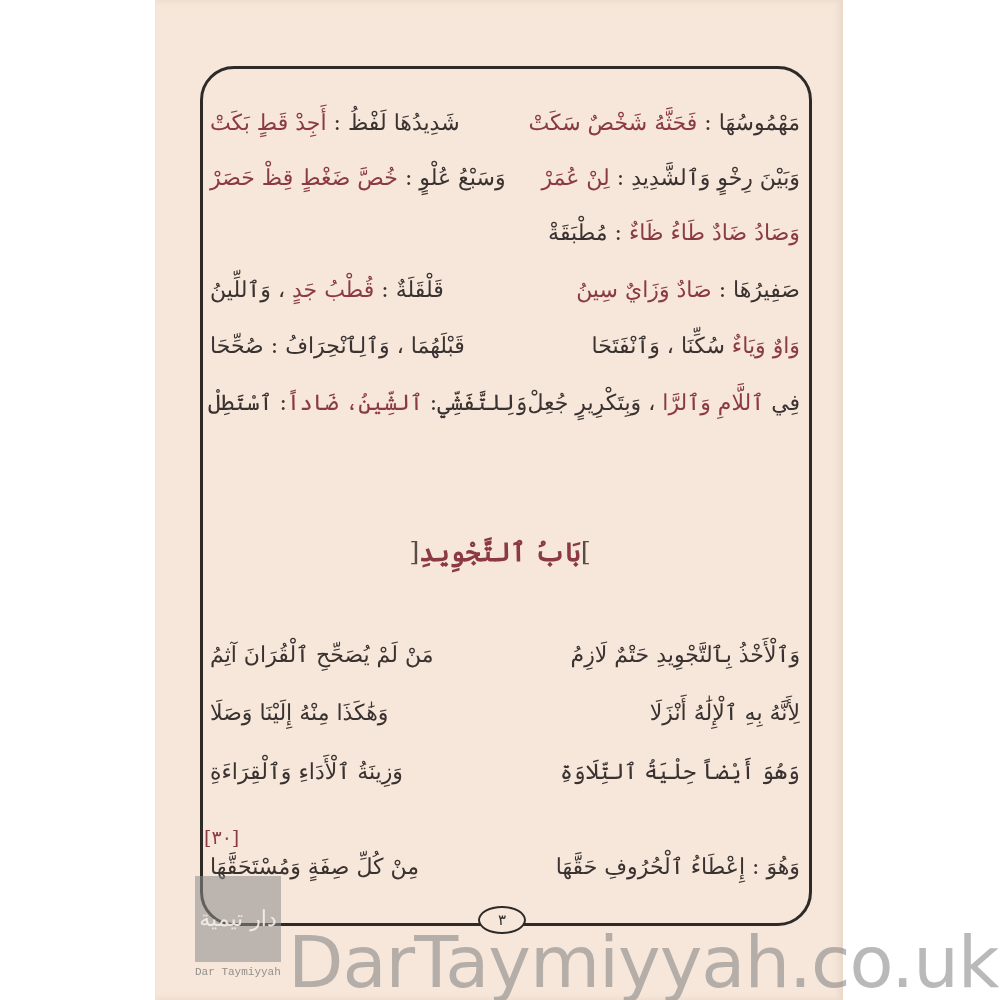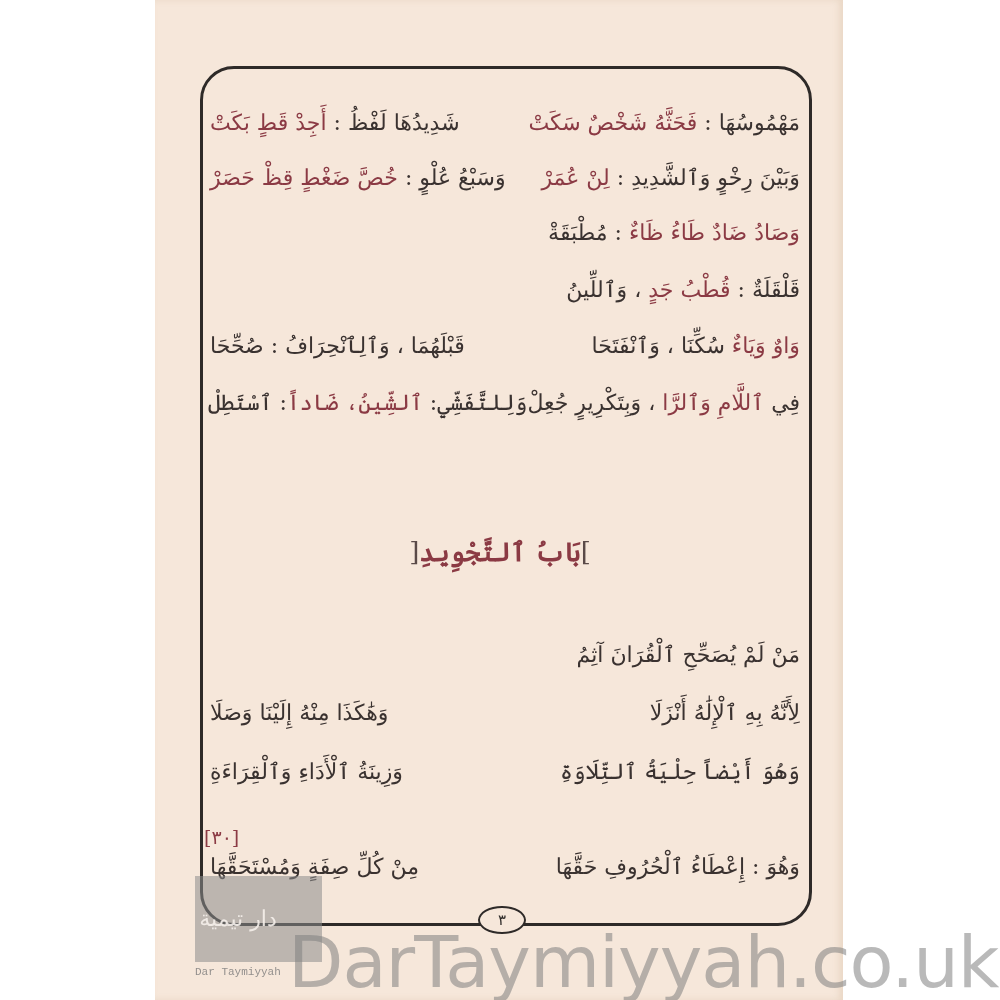--- a/index.html
+++ b/index.html
@@ -38,21 +38,20 @@
   }
   .page-num-oval {
     position: absolute; left: 478px; top: 906px; width: 44px; height: 24px;
     border: 2.5px solid #2e2a28; border-radius: 50%; background: #f6e7da;
     display: flex; align-items: center; justify-content: center;
     font-size: 15px; color: #2e2a28;
   }
   .wm-logo {
     position: absolute; left: 195px; top: 876px; width: 86px; height: 86px;
     background: rgba(140,140,140,0.55);
-    padding-left: 41px;
   }
   .wm-logo-glyph {
     position: absolute; left: 0; top: 0; width: 86px; height: 86px;
     color: rgba(245,240,235,0.9); font-size: 40px; text-align: center; line-height: 86px;
   }
   .wm-logo-caption {
     position: absolute; left: 195px; top: 966px; font-family: Liberation Mono, monospace;
     font-size: 11px; color: rgba(120,120,120,0.8);
   }
   .wm-text {
@@ -72,38 +71,40 @@
     <span class="hemistich"><span>شَدِيدُهَا لَفْظُ : </span><span class="hl">أَجِدْ قَطٍ بَكَتْ</span></span>
   </div>
   <div class="line" style="top:55px;">
     <span class="hemistich"><span>وَبَيْنَ رِخْوٍ وَٱلشَّدِيدِ : </span><span class="hl">لِنْ عُمَرْ</span></span>
     <span class="hemistich"><span>وَسَبْعُ عُلْوٍ : </span><span class="hl">خُصَّ ضَغْطٍ قِظْ حَصَرْ</span></span>
   </div>
   <div class="line" style="top:110px;">
     <span class="hemistich"><span class="hl">وَصَادُ ضَادٌ طَاءُ ظَاءٌ</span><span> : مُطْبَقَةْ</span></span>
   </div>
   <div class="line" style="top:167px;">
+    <span class="hemistich"><span>صَفِيرُهَا : </span><span class="hl">صَادٌ وَزَايٌ سِينُ</span></span>
     <span class="hemistich"><span>قَلْقَلَةٌ : </span><span class="hl">قُطْبُ جَدٍ</span><span> ، وَٱللِّينُ</span></span>
   </div>
   <div class="line" style="top:223px;">
     <span class="hemistich"><span class="hl">وَاوٌ وَيَاءٌ</span><span> سُكِّنَا ، وَٱنْفَتَحَا</span></span>
     <span class="hemistich"><span>قَبْلَهُمَا ، وَٱلِٱنْحِرَافُ : صُحِّحَا</span></span>
   </div>
   <div class="line" style="top:280px;">
     <span class="hemistich"><span>فِي </span><span class="hl">ٱللَّامِ وَٱلرَّا</span><span> ، وَبِتَكْرِيرٍ جُعِلْ</span></span>
     <span class="hemistich"><span>وَلِلتَّفَشِّي: </span><span class="hl">ٱلشِّينُ، ضَاداً</span><span>: ٱسْتَطِلْ</span></span>
   </div>
 </div>
 
 <div class="title">
   <span class="br">]</span><span>بَابُ ٱلتَّجْوِيدِ</span><span class="br">[</span>
 </div>
 
 <div class="verse-block" style="top:634px;">
   <div class="line" style="top:0px;">
+    <span class="hemistich">وَٱلْأَخْذُ بِٱلتَّجْوِيدِ حَتْمٌ لَازِمُ</span>
     <span class="hemistich">مَنْ لَمْ يُصَحِّحِ ٱلْقُرَانَ آثِمُ</span>
   </div>
   <div class="line" style="top:58px;">
     <span class="hemistich">لِأَنَّهُ بِهِ ٱلْإِلَٰهُ أَنْزَلَا</span>
     <span class="hemistich">وَهَٰكَذَا مِنْهُ إِلَيْنَا وَصَلَا</span>
   </div>
   <div class="line" style="top:117px;">
     <span class="hemistich">وَهُوَ أَيْضاً حِلْيَةُ ٱلتِّلَاوَةِ</span>
     <span class="hemistich">وَزِينَةُ ٱلْأَدَاءِ وَٱلْقِرَاءَةِ</span>
   </div>

